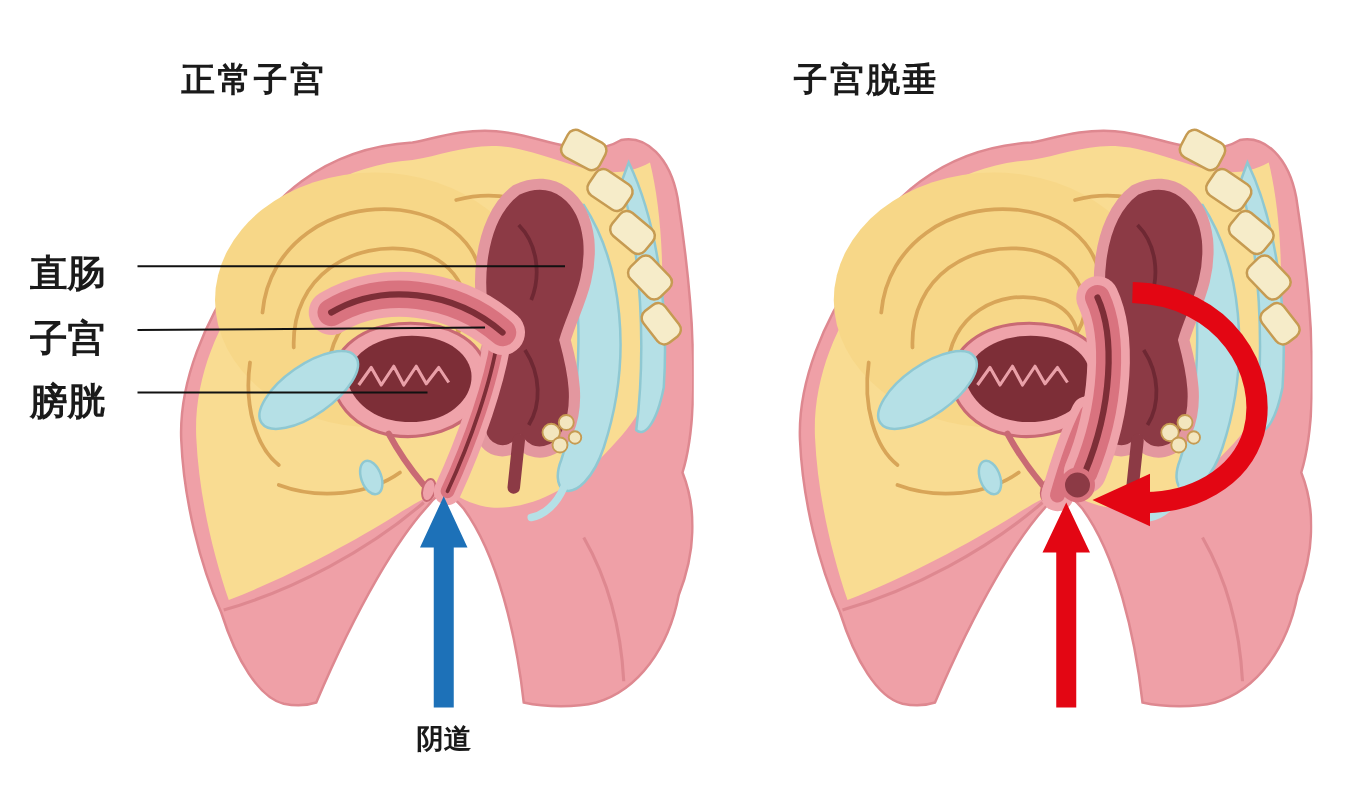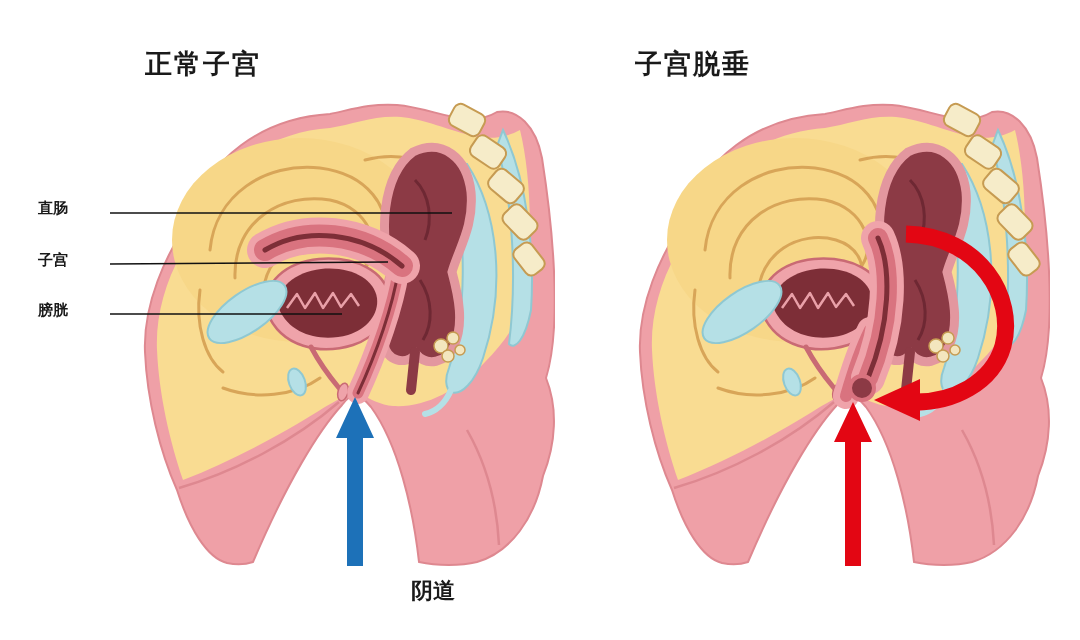--- a/index.html
+++ b/index.html
@@ -12,30 +12,30 @@
   .panel-left  { left:115px; }
   .panel-right { left:610px; }
   .anatomy { width:100%; height:100%; display:block; }
   .title {
     position:absolute; top:46px; width:440px; text-align:left;
     font-size:27px; font-weight:700; color:#1a1a1a; letter-spacing:2px;
   }
   .title-left  { left:145px; }
   .title-right { left:635px; }
   .side-label {
-    position:absolute; left:38px; font-size:15px; font-weight:700; color:#1a1a1a;
+    position:absolute; left:24px; font-size:30px; font-weight:700; color:#1a1a1a;
   }
   .label-rectum  { top:199px; }
   .label-uterus  { top:251px;font-family:Liberation Mono, monospace; }
   .label-bladder { top:301px; }
   .caption {
     position:absolute; top:576px; font-size:22px; font-weight:700;
     color:#1a1a1a; text-align:center;
   }
-  .caption-vagina   { left:255px; width:200px;text-align:right; }
+  .caption-vagina   { left:255px; width:200px; }
   .caption-prolapse { left:695px; width:300px; }
   .overlay { position:absolute; left:0; top:0; width:1080px; height:640px; pointer-events:none; }
   .defs-holder { position:absolute; width:0; height:0; overflow:hidden; }
 </style>
 </head>
 <body>
 
 <div class="canvas">
 
   <svg class="defs-holder" aria-hidden="true">

